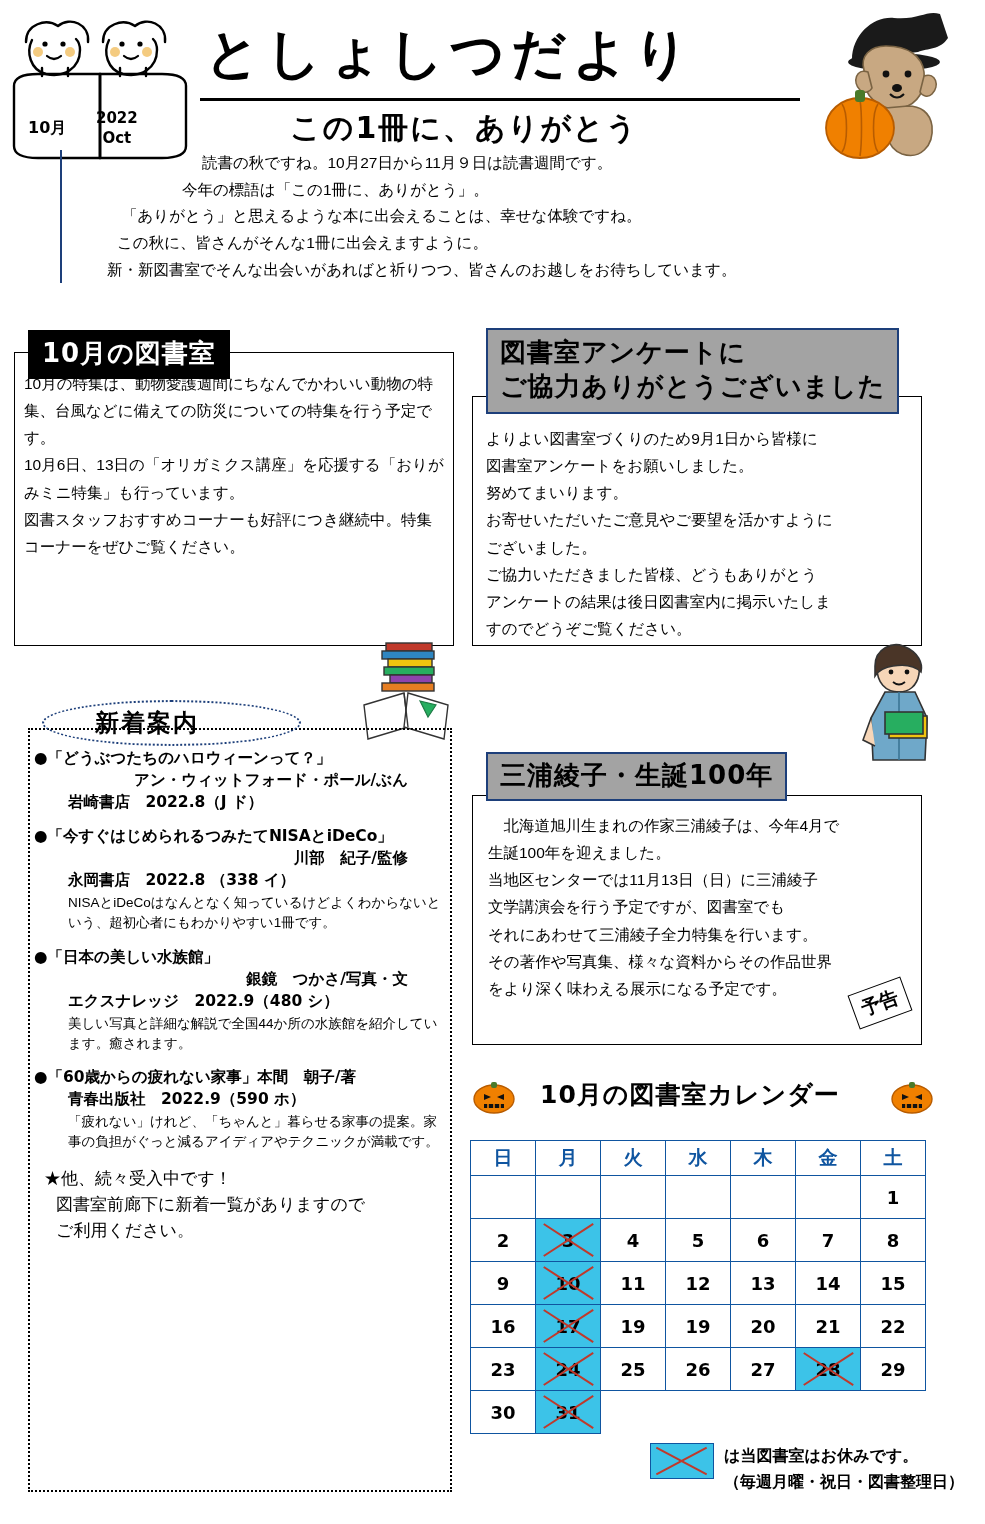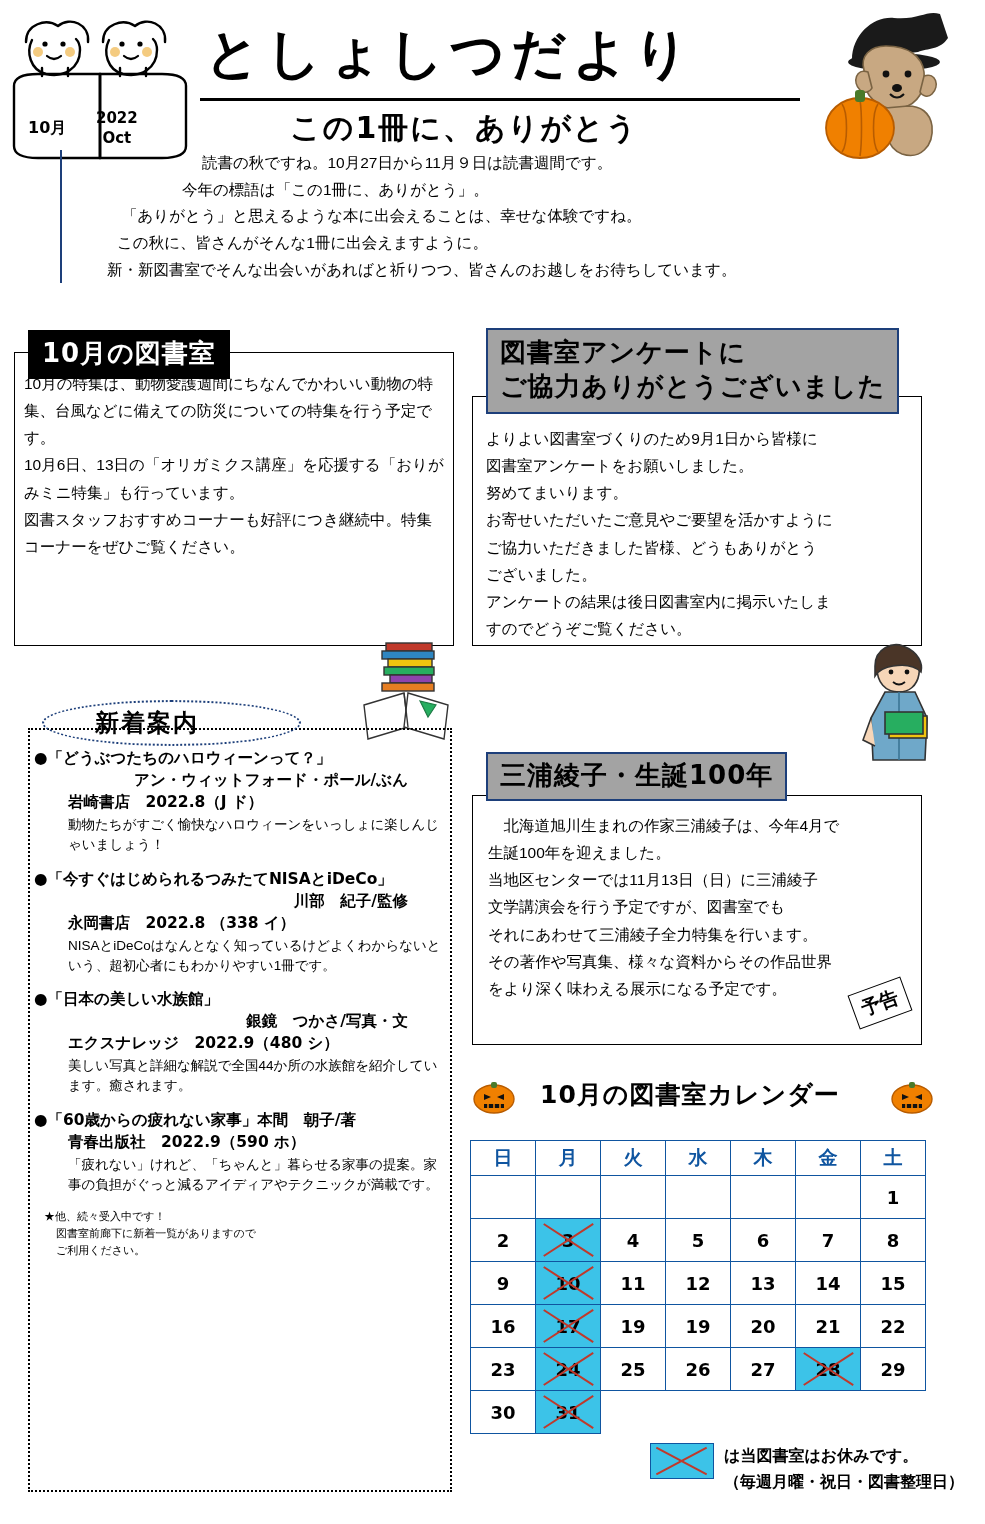--- a/index.html
+++ b/index.html
@@ -128,21 +128,21 @@
   .book .p {
     font-size: 15.5px; font-weight: bold;
     font-family: "DejaVu Sans", sans-serif;
     padding-left: 34px; margin-top: 1px;
   }
   .book .d {
     font-size: 13.5px; line-height: 1.5;
     padding-left: 34px; margin-top: 2px;
   }
   #booknote {
-    font-size: 11px; line-height: 1.55;
+    font-size: 17px; line-height: 1.55;
     padding-left: 22px; 
   }
   #booknote .star { margin-left: -12px; }
 
   
   #sec-miura-plate { left: 486px; top: 752px; }
   #sec-miura-box { left: 472px; top: 795px; width: 450px; height: 250px; }
   #sec-miura-text { left: 488px; top: 812px; width: 428px; }
   #yokoku {
     left: 852px; top: 985px;
@@ -307,22 +307,22 @@
 <div class="abs boxframe" id="sec-survey-box"></div>
 <div class="abs plate" id="sec-survey-plate">
   <div>図書室アンケートに</div>
   <div>ご協力ありがとうございました</div>
 </div>
 <div class="abs bodytext" id="sec-survey-text">
   <p>よりよい図書室づくりのため9月1日から皆様に</p>
   <p>図書室アンケートをお願いしました。</p>
   <p>努めてまいります。</p>
   <p>お寄せいただいたご意見やご要望を活かすように</p>
+  <p>ございました。</p>
   <p>ご協力いただきました皆様、どうもありがとう</p>
-  <p>ございました。</p>
   <p>アンケートの結果は後日図書室内に掲示いたしま</p>
   <p>すのでどうぞご覧ください。</p>
 </div>
 
 <svg class="abs" id="books-pile" viewBox="0 0 110 110">
   <g stroke="#333" stroke-width="1.4">
     <rect x="26" y="8" width="46" height="8" fill="#c0392b"></rect>
     <rect x="22" y="16" width="52" height="8" fill="#2e86c1"></rect>
     <rect x="28" y="24" width="44" height="8" fill="#f1c40f"></rect>
     <rect x="24" y="32" width="50" height="8" fill="#27ae60"></rect>
@@ -356,21 +356,20 @@
 
 <div class="abs" id="sec-new-box"></div>
 <div class="abs" id="sec-new-oval"></div>
 <div class="abs" id="sec-new-title">新着案内</div>
 
 <div class="abs" id="booklist">
   <div class="book">
     <div class="t">●「どうぶつたちのハロウィーンって？」</div>
     <div class="a">アン・ウィットフォード・ポール/ぶん</div>
     <div class="p">岩崎書店　2022.8（J ド）</div>
-    <div class="d">動物たちがすごく愉快なハロウィーンをいっしょに楽しんじゃいましょう！</div>
   </div>
   <div class="book">
     <div class="t">●「今すぐはじめられるつみたてNISAとiDeCo」</div>
     <div class="a">川部　紀子/監修</div>
     <div class="p">永岡書店　2022.8 （338 イ）</div>
     <div class="d">NISAとiDeCoはなんとなく知っているけどよくわからないという、超初心者にもわかりやすい1冊です。</div>
   </div>
   <div class="book">
     <div class="t">●「日本の美しい水族館」</div>
     <div class="a">銀鏡　つかさ/写真・文</div>

